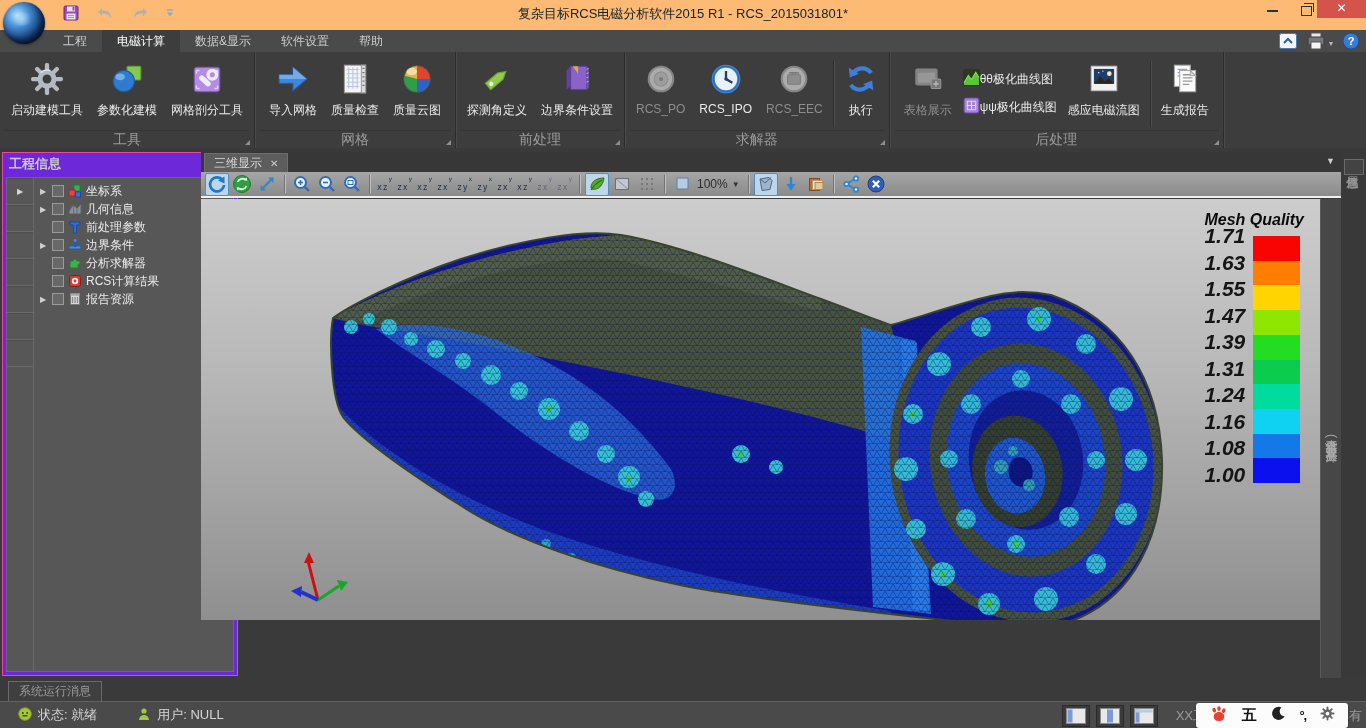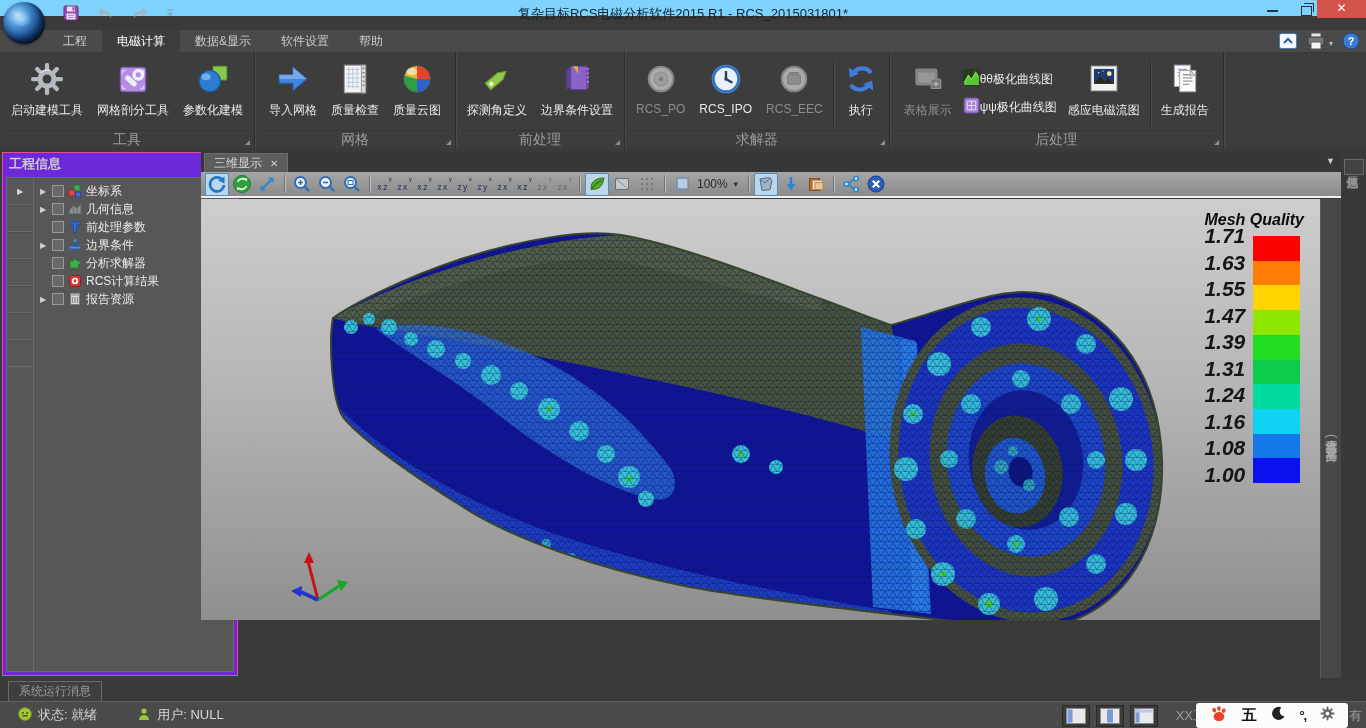--- a/index.html
+++ b/index.html
@@ -1,20 +1,20 @@
 <!DOCTYPE html>
 <html><head>
 <meta charset="utf-8">
 <style>
   html,body{margin:0;padding:0;background:#222;}
   #root{position:relative;width:1366px;height:728px;overflow:hidden;
         font-family:"Liberation Sans","DejaVu Sans",sans-serif;background:#3a3a3a;
         -webkit-font-smoothing:antialiased;}
   
-  .titlebar{position:absolute;left:0;top:0;width:1366px;height:16px;background:#7dd3fc;}
+  .titlebar{position:absolute;left:0;top:0;width:1366px;height:30px;background:#fdba74;}
   .logo{position:absolute;left:3px;top:2px;width:42px;height:42px;border-radius:50%;z-index:30;
         background:radial-gradient(circle at 34% 32%, #b8e2fa 0%, #4a93d8 28%, #133a75 62%, #020610 100%);
         box-shadow:inset -2px -3px 6px rgba(0,0,0,.6), 0 1px 3px rgba(0,0,0,.4);}
   .logo:after{content:"";position:absolute;left:8px;top:10px;width:22px;height:14px;border-radius:50%;
         background:radial-gradient(circle,#bfe6ff 0%,rgba(190,230,255,0) 70%);opacity:.6;}
   .qa{position:absolute;left:62px;top:4px;display:flex;align-items:center;gap:15px;}
   .qa-btn{display:inline-flex;align-items:center;cursor:default;}
   .title{position:absolute;left:200px;right:200px;top:0;height:30px;line-height:28px;text-align:center;
          font-size:13px;color:#10222e;}
   .winbtns{position:absolute;right:52px;top:2px;display:flex;gap:18px;height:18px;align-items:center;}
@@ -206,38 +206,38 @@
                 </g>
                 <circle cx="16" cy="16" r="4.2" fill="#3d3d3d"></circle>
                 <path d="M10 10 a9 9 0 0 1 9 -2" stroke="#dfe4ea" stroke-width="1.5" fill="none"></path>
               </svg>
             </span>
             <span class="rlbl">启动建模工具</span>
           </div>
           <div class="rbtn">
             <span class="ricon">
               <svg viewBox="0 0 32 32" width="34" height="34">
+                <rect x="16" y="4" width="13" height="13" rx="1" fill="#86c94e" stroke="#5d9e2f"></rect>
+                <circle cx="13" cy="18" r="10" fill="#2e7bd0"></circle>
+                <circle cx="13" cy="18" r="10" fill="none" stroke="#1d5aa0"></circle>
+                <ellipse cx="9.5" cy="14" rx="4.5" ry="3.2" fill="#7db8ea" opacity="0.85"></ellipse>
+              </svg>
+            </span>
+            <span class="rlbl">参数化建模</span>
+          </div>
+          <div class="rbtn">
+            <span class="ricon">
+              <svg viewBox="0 0 32 32" width="34" height="34">
                 <rect x="4" y="5" width="24" height="23" rx="3" fill="#b48ce4" stroke="#7e57b5"></rect>
                 <path d="M6 8 h3 M6 8 v3 M26 8 h-3 M26 8 v3 M6 25 h3 M6 25 v-3 M26 25 h-3 M26 25 v-3" stroke="#e2d2f6" stroke-width="1.4" fill="none"></path>
                 <circle cx="21" cy="12" r="4" fill="none" stroke="#eceef4" stroke-width="3.2"></circle>
                 <rect x="8" y="15" width="13" height="5" rx="2.5" fill="#eceef4" transform="rotate(42 14 17)"></rect>
               </svg>
             </span>
             <span class="rlbl">网格剖分工具</span>
-          </div>
-          <div class="rbtn">
-            <span class="ricon">
-              <svg viewBox="0 0 32 32" width="34" height="34">
-                <rect x="16" y="4" width="13" height="13" rx="1" fill="#86c94e" stroke="#5d9e2f"></rect>
-                <circle cx="13" cy="18" r="10" fill="#2e7bd0"></circle>
-                <circle cx="13" cy="18" r="10" fill="none" stroke="#1d5aa0"></circle>
-                <ellipse cx="9.5" cy="14" rx="4.5" ry="3.2" fill="#7db8ea" opacity="0.85"></ellipse>
-              </svg>
-            </span>
-            <span class="rlbl">参数化建模</span>
           </div>
         </div>
         <div class="rgroup-name">工具</div>
       </div>
       <div class="rgroup" style="min-width: 200px;">
         <div class="rgroup-buttons">
           <div class="rbtn">
             <span class="ricon">
               <svg viewBox="0 0 32 32" width="34" height="34">
                 <path d="M3 12 h13 V5 l13 11 -13 11 v-7 H3 z" fill="#3e87e0" stroke="#2a62b0"></path>

